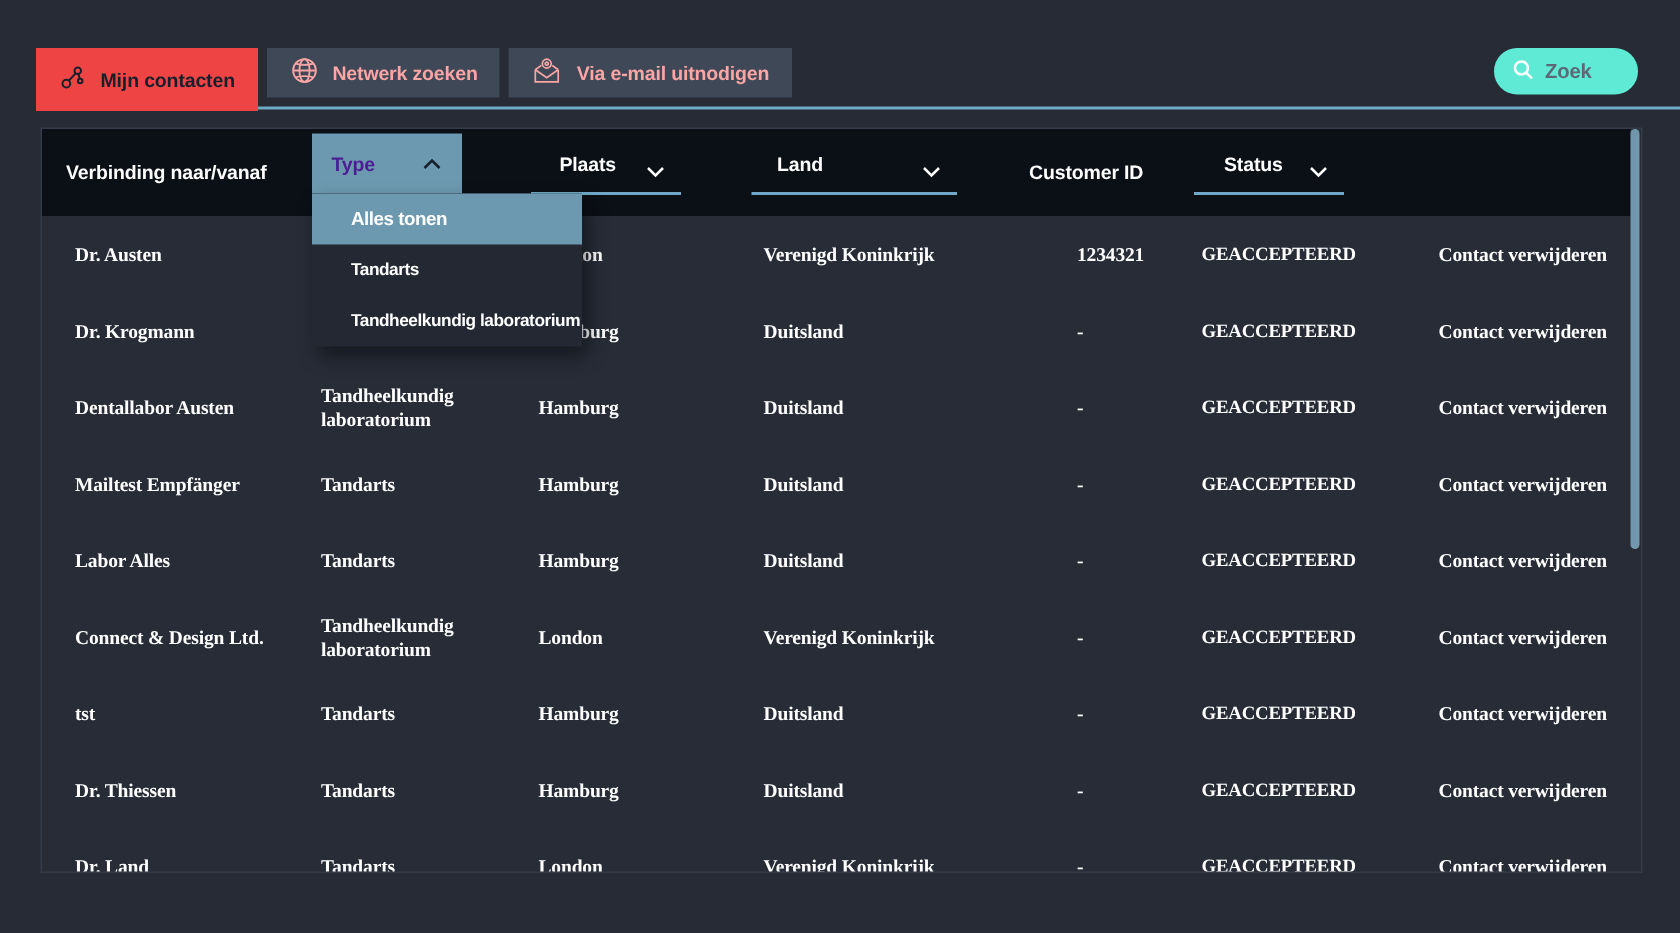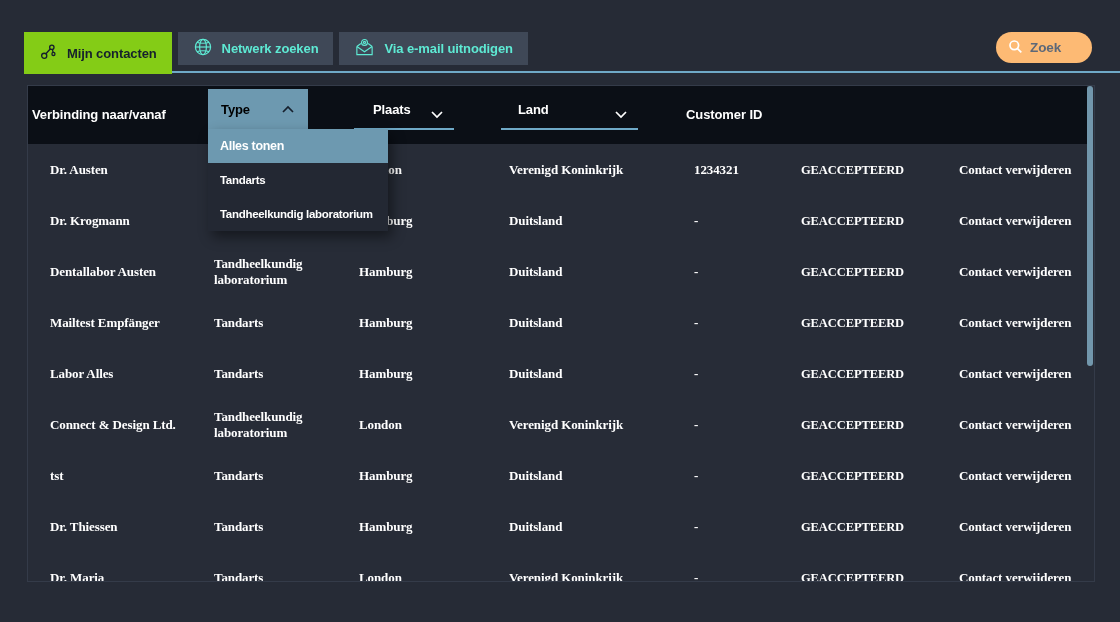--- a/index.html
+++ b/index.html
@@ -4,62 +4,62 @@
 <style>
   html,body{margin:0;padding:0;background:#262b36;}
   .page{
     position:relative;width:1120px;height:622px;overflow:hidden;
     background:#262b36;
     font-family:"Liberation Sans",sans-serif;font-weight:700;letter-spacing:-0.1px;
   }
   
   .tab-underline{position:absolute;left:24px;right:0;top:71px;height:2px;background:#6fa9c7;z-index:1;}
   .tabs{position:absolute;left:24px;top:32px;display:flex;gap:6px;align-items:flex-start;z-index:2;}
-  .tab{height:33px;background:#3f4857;color:#5eead4;display:flex;align-items:center;gap:9px;
+  .tab{height:33px;background:#3f4857;color:#fca5a5;display:flex;align-items:center;gap:9px;
        padding:0 15px;font-size:13px;cursor:pointer;white-space:nowrap;}
-  .tab.active{height:42px;background:#84cc16;color:#16202d;}
+  .tab.active{height:42px;background:#ef4444;color:#16202d;}
   .tab svg{flex:0 0 auto;}
   .search{position:absolute;top:32px;right:28px;width:96px;height:31px;border-radius:16px;
-          background:#fdba74;display:flex;align-items:center;gap:7px;padding:0 12px;
+          background:#5eead4;display:flex;align-items:center;gap:7px;padding:0 12px;
           box-sizing:border-box;color:#5d6878;font-size:13.5px;z-index:2;cursor:text;}
   
   .table{position:absolute;left:27px;top:85px;width:1068px;height:497px;background:#272c37;
          border:1px solid #343b49;box-sizing:border-box;}
   .thead{position:absolute;left:0;top:0;height:58px;width:calc(100% - 7px);background:#0b0f16;
          color:#fff;font-size:13px;z-index:3;}
-  .h-name{position:absolute;left:4px;top:0;line-height:58px;}
+  .h-name{position:absolute;left:16px;top:0;line-height:58px;}
   .h-cust{position:absolute;left:658px;top:0;line-height:58px;}
   .typebox{position:absolute;left:180px;top:3px;width:100px;height:40px;background:#6d99b0;
-           color:#000000;display:flex;align-items:center;justify-content:space-between;
+           color:#4c1d95;display:flex;align-items:center;justify-content:space-between;
            padding:0 13px;box-sizing:border-box;cursor:pointer;}
   .filter{position:absolute;top:0;height:58px;cursor:pointer;}
   .filter .lbl{position:absolute;top:16px;}
   .filter .chev{position:absolute;top:21px;right:10px;}
   .filter .ul{position:absolute;left:0;right:0;top:42px;height:2px;background:#6fa9c7;}
   .f-plaats{left:326px;width:100px;} .f-plaats .lbl{left:19px;}
   .f-land{left:473px;width:137px;}  .f-land .lbl{left:17px;}
   .f-status{left:768px;width:100px;} .f-status .lbl{left:20px;}
   
   .tbody{position:absolute;left:0;top:58px;right:0;bottom:0;overflow:hidden;z-index:2;font-family:Liberation Serif, serif;}
   .row{position:relative;height:51px;}
   .cell{position:absolute;top:50%;transform:translateY(-50%);color:#fff;font-size:13px;white-space:nowrap;}
   .c-name{left:22px;}
   .c-type{left:186px;width:126px;white-space:normal;line-height:16px;}
   .c-city{left:331px;}
   .c-country{left:481px;}
-  .c-cust{left:666px;}
+  .c-cust{left:690px;}
   .c-status{left:773px;font-size:12.5px;}
   .c-action{left:911px;cursor:pointer;margin-left:20px;}
   
   .thumb{position:absolute;top:0;right:1px;width:6px;height:280px;border-radius:3px;
          background:#7297ac;z-index:6;cursor:grab;}
   
   .dropdown{position:absolute;left:180px;top:43px;width:180px;background:#232833;
             box-shadow:4px 6px 12px rgba(0,0,0,.45);z-index:8;}
-  .dd-item{height:34px;display:flex;align-items:center;padding:0 12px;color:#fff;
+  .dd-item{height:34px;display:flex;align-items:center;padding:0 26px;color:#fff;
            font-size:11.5px;white-space:nowrap;letter-spacing:-0.3px;cursor:pointer;}
   .dd-item.selected{background:#6d99b0;font-size:12.5px;}
 </style>
 </head>
 <body>
 
 <div class="page">
 
   <div class="tab-underline"></div>
   <div class="tabs">
@@ -139,20 +139,29 @@
         <span class="chev">
           <svg width="14" height="9" viewBox="0 0 14 9" fill="none" stroke="#ffffff" stroke-width="1.7">
             <polyline points="2,2 7,7 12,2"></polyline>
           </svg>
         </span>
         <span class="ul"></span>
       </div>
 
       <div class="h-cust">Customer ID</div>
 
+      <div class="filter f-status">
+        <span class="lbl">Status</span>
+        <span class="chev">
+          <svg width="14" height="9" viewBox="0 0 14 9" fill="none" stroke="#ffffff" stroke-width="1.7">
+            <polyline points="2,2 7,7 12,2"></polyline>
+          </svg>
+        </span>
+        <span class="ul"></span>
+      </div>
     </div>
 
     <div class="tbody">
   <div class="row">
     <span class="cell c-name">Dr. Austen</span>
     <span class="cell c-type">Tandarts</span>
     <span class="cell c-city">London</span>
     <span class="cell c-country">Verenigd Koninkrijk</span>
     <span class="cell c-cust">1234321</span>
     <span class="cell c-status">GEACCEPTEERD</span>
@@ -223,21 +232,21 @@
     <span class="cell c-name">Dr. Thiessen</span>
     <span class="cell c-type">Tandarts</span>
     <span class="cell c-city">Hamburg</span>
     <span class="cell c-country">Duitsland</span>
     <span class="cell c-cust">-</span>
     <span class="cell c-status">GEACCEPTEERD</span>
     <span class="cell c-action">Contact verwijderen</span>
   </div>
 
   <div class="row">
-    <span class="cell c-name">Dr. Maria</span>
+    <span class="cell c-name">Dr. Land</span>
     <span class="cell c-type">Tandarts</span>
     <span class="cell c-city">London</span>
     <span class="cell c-country">Verenigd Koninkrijk</span>
     <span class="cell c-cust">-</span>
     <span class="cell c-status">GEACCEPTEERD</span>
     <span class="cell c-action">Contact verwijderen</span>
   </div>
 </div>
 
     <div class="thumb"></div>

